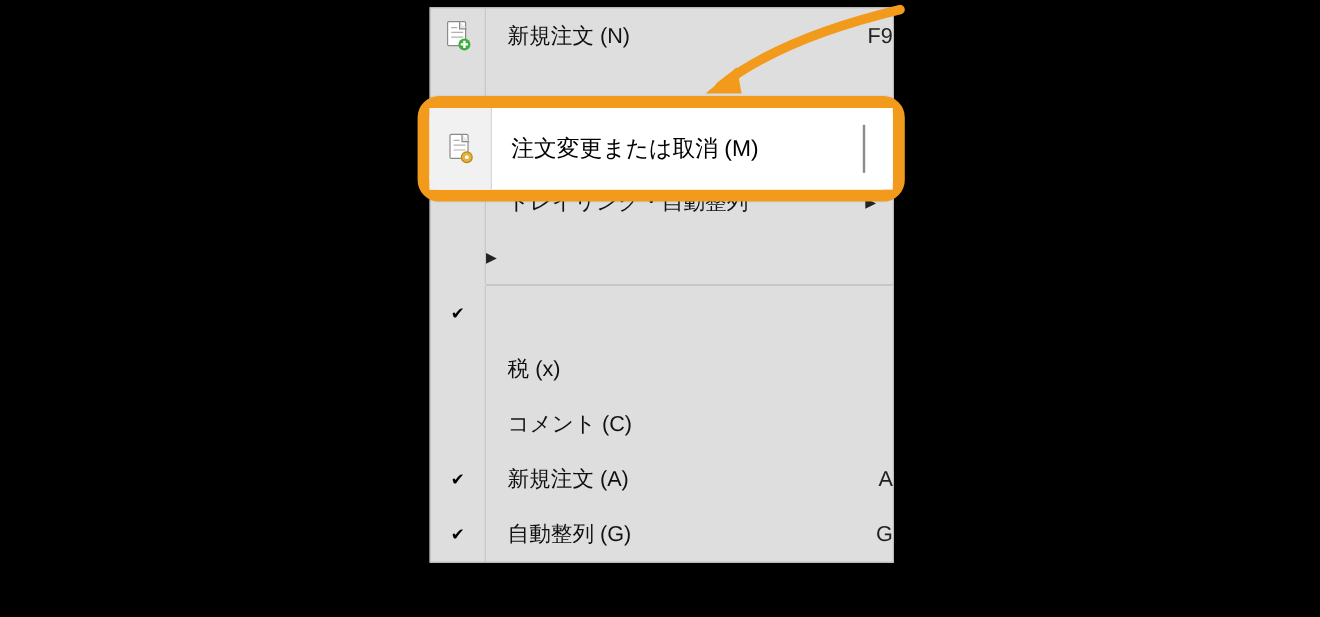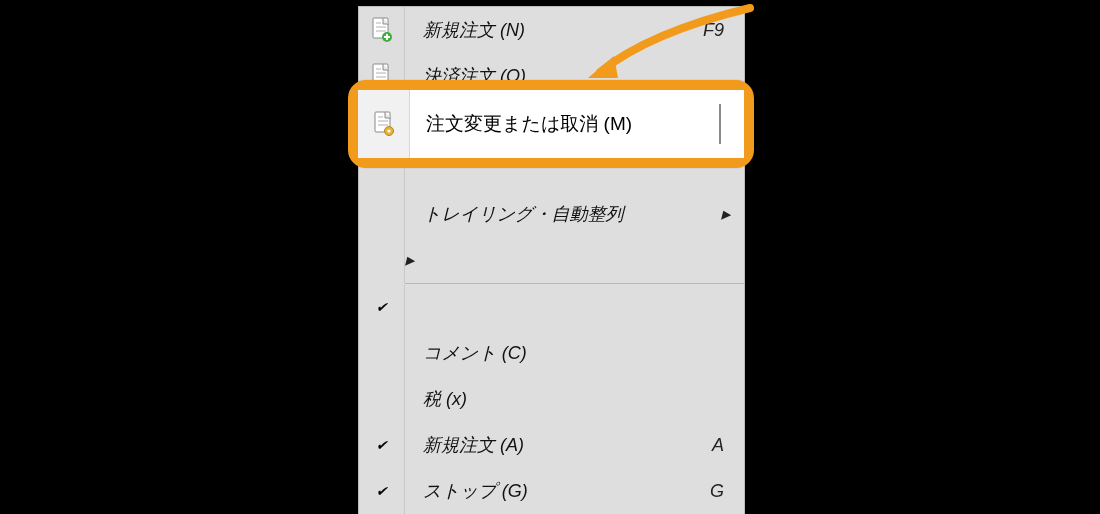--- a/index.html
+++ b/index.html
@@ -17,21 +17,20 @@
     }
     .menu {
       position: absolute;
       left: 358px;
       top: 6px;
       width: 387px;
       background: #dedede;
       border: 1px solid #bcbcbc;
       font-size: 18px;
       color: #111;
-      font-style: italic;
     }
     .item {
       position: relative;
       display: flex;
       align-items: center;
       height: 46px;
     }
     .left-col {
       width: 46px;
       height: 100%;
@@ -40,21 +39,21 @@
       align-items: center;
       justify-content: center;
       border-right: 1px solid #c8c8c8;
     }
     .lbl {
       flex: 1 1 auto;
       padding-left: 18px;
     }
     .shortcut {
       flex: 0 0 auto;
-      padding-right: 20px;
+      padding-right: 0;
       color: #222;
     }
     .submenu-caret {
       flex: 0 0 auto;
       padding-right: 14px;
       color: #222;
     }
     .sep {
       height: 0;
       margin-left: 46px;
@@ -136,32 +135,20 @@
           <line x1="5" y1="14" x2="15" y2="14" stroke="#b0b0b0"></line>
           <circle cx="16" cy="20" r="5" fill="#3fae3f"></circle>
           <line x1="16" y1="17" x2="16" y2="23" stroke="#fff" stroke-width="2"></line>
           <line x1="13" y1="20" x2="19" y2="20" stroke="#fff" stroke-width="2"></line>
         </svg>
       </span>
       <span class="lbl">新規注文 (N)</span>
       <span class="shortcut">F9</span>
     </div>
 
-    <div class="item">
-      <span class="left-col">
-        <svg width="22" height="26" viewBox="0 0 22 26">
-          <rect x="2" y="1" width="15" height="20" rx="1" fill="#fff" stroke="#8a8a8a"></rect>
-          <polyline points="12,1 12,7 18,7" fill="#e9e9e9" stroke="#8a8a8a"></polyline>
-          <line x1="5" y1="6" x2="10" y2="6" stroke="#b0b0b0"></line>
-          <line x1="5" y1="10" x2="15" y2="10" stroke="#b0b0b0"></line>
-          <line x1="5" y1="14" x2="15" y2="14" stroke="#b0b0b0"></line>
-        </svg>
-      </span>
-      <span class="lbl">決済注文 (O)</span>
-    </div>
 
     <div class="item" style="height:92px;">
       <span class="left-col"></span>
     </div>
 
     <div class="item">
       <span class="left-col"></span>
       <span class="lbl">トレイリング・自動整列</span>
       <span class="submenu-caret">▸</span>
     </div>
@@ -174,41 +161,41 @@
     <div class="sep"></div>
 
     <div class="item">
       <span class="left-col">
           <span class="check">✔</span>
         </span>
     </div>
 
     <div class="item">
       <span class="left-col"></span>
+      <span class="lbl">税 (x)</span>
+    </div>
+
+    <div class="item">
+      <span class="left-col"></span>
       <span class="lbl">コメント (C)</span>
-    </div>
-
-    <div class="item">
-      <span class="left-col"></span>
-      <span class="lbl">税 (x)</span>
     </div>
 
     <div class="item">
       <span class="left-col">
           <span class="check">✔</span>
         </span>
       <span class="lbl">新規注文 (A)</span>
       <span class="shortcut">A</span>
     </div>
 
     <div class="item">
       <span class="left-col">
           <span class="check">✔</span>
         </span>
-      <span class="lbl">ストップ (G)</span>
+      <span class="lbl">自動整列 (G)</span>
       <span class="shortcut">G</span>
     </div>
 
   </div>
 
   <div class="highlight-box">
     <div class="highlight-inner">
       <span class="left-col">
         <svg width="24" height="28" viewBox="0 0 24 28">
           <rect x="3" y="2" width="15" height="20" rx="1" fill="#fff" stroke="#8a8a8a"></rect>

